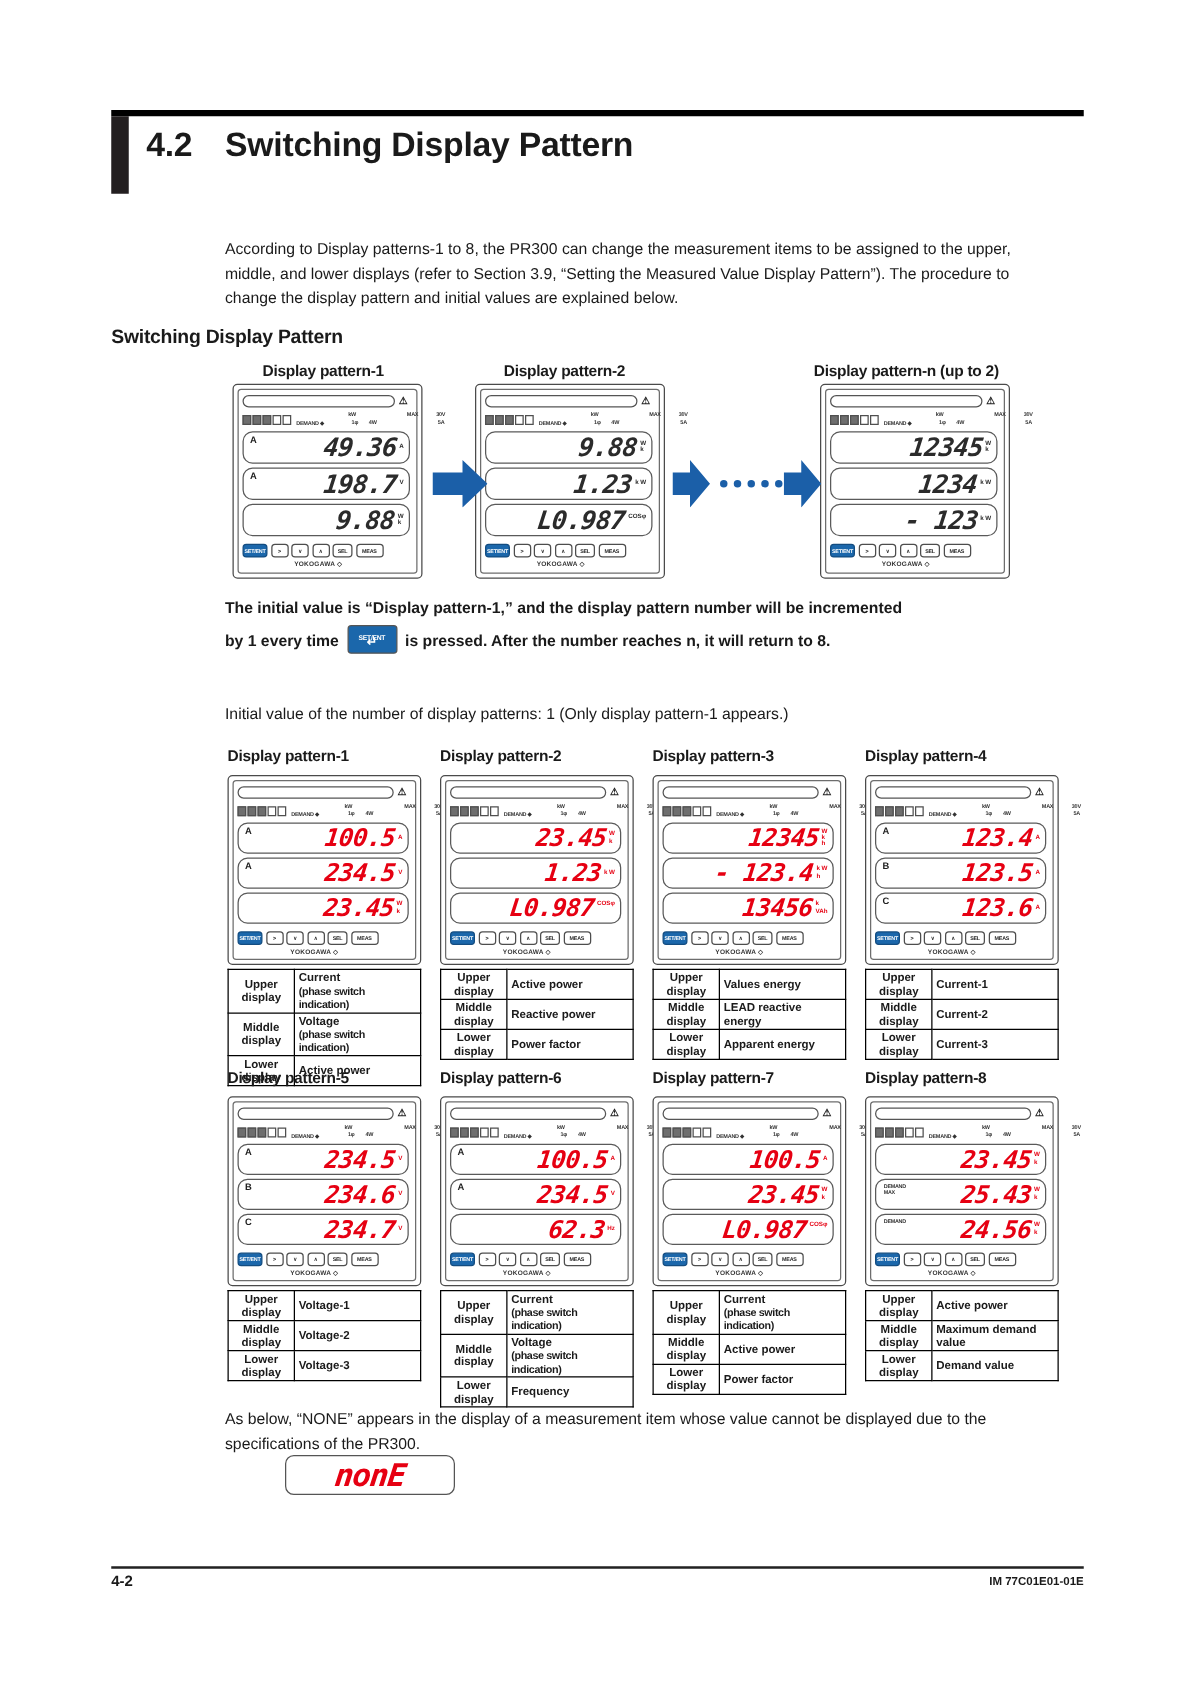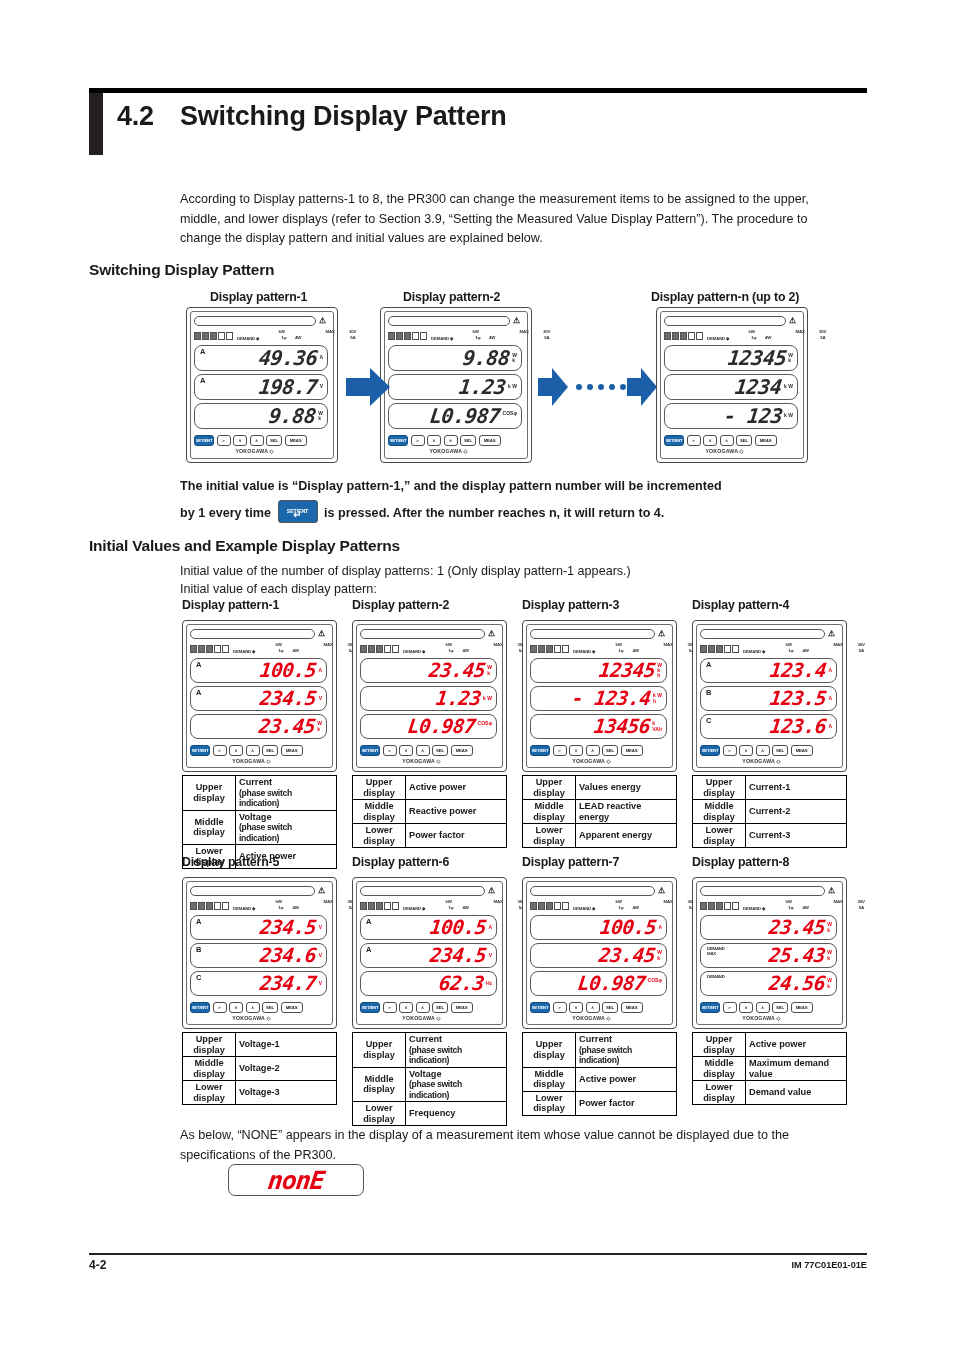--- a/index.html
+++ b/index.html
@@ -278,26 +278,24 @@
       </svg>
   </div>
 
   <div class="para bold" style="left:180px;top:477px;width:680px;">The initial value is “Display pattern-1,” and the display pattern number will be incremented</div>
   <div class="para bold" style="left:180px;top:500px;width:690px;">
     <span>by 1 every time</span>
     <span class="setent">
       <span class="t">SET/ENT</span>
       <span class="a">↵</span>
     </span>
-    <span>is pressed. After the number reaches n, it will return to 4.</span>
+    <span>is pressed. After the number reaches n, it will return to 8.</span>
   </div>
 
-  <div class="h2" style="left:89px;top:537px;">Initial Values and Example Display Patterns</div>
   <div class="para" style="left:180px;top:562px;width:690px;">Initial value of the number of display patterns: 1  (Only display pattern-1 appears.)</div>
-  <div class="para" style="left:180px;top:580px;width:690px;">Initial value of each display pattern:</div>
 
   <div id="patterns-host">
       <div class="plabel" style="left: 182px; top: 598px;">Display pattern-1</div>
       <div class="meter" style="left: 182px; top: 620px; width: 155px; height: 152px;">
         <div class="meter-inner"></div>
         <div class="m-topbar" style="left: 7px; top: 8px; width: 125px; height: 10px;"></div>
         <div class="m-warn" style="left: 135px; top: 9px;">⚠</div>
         <div class="m-brandrow" style="left: 7px; top: 22px; width: 133px; height: 12px;">
           <div class="seg-brand">
             <span class="seg-blk on"></span>

